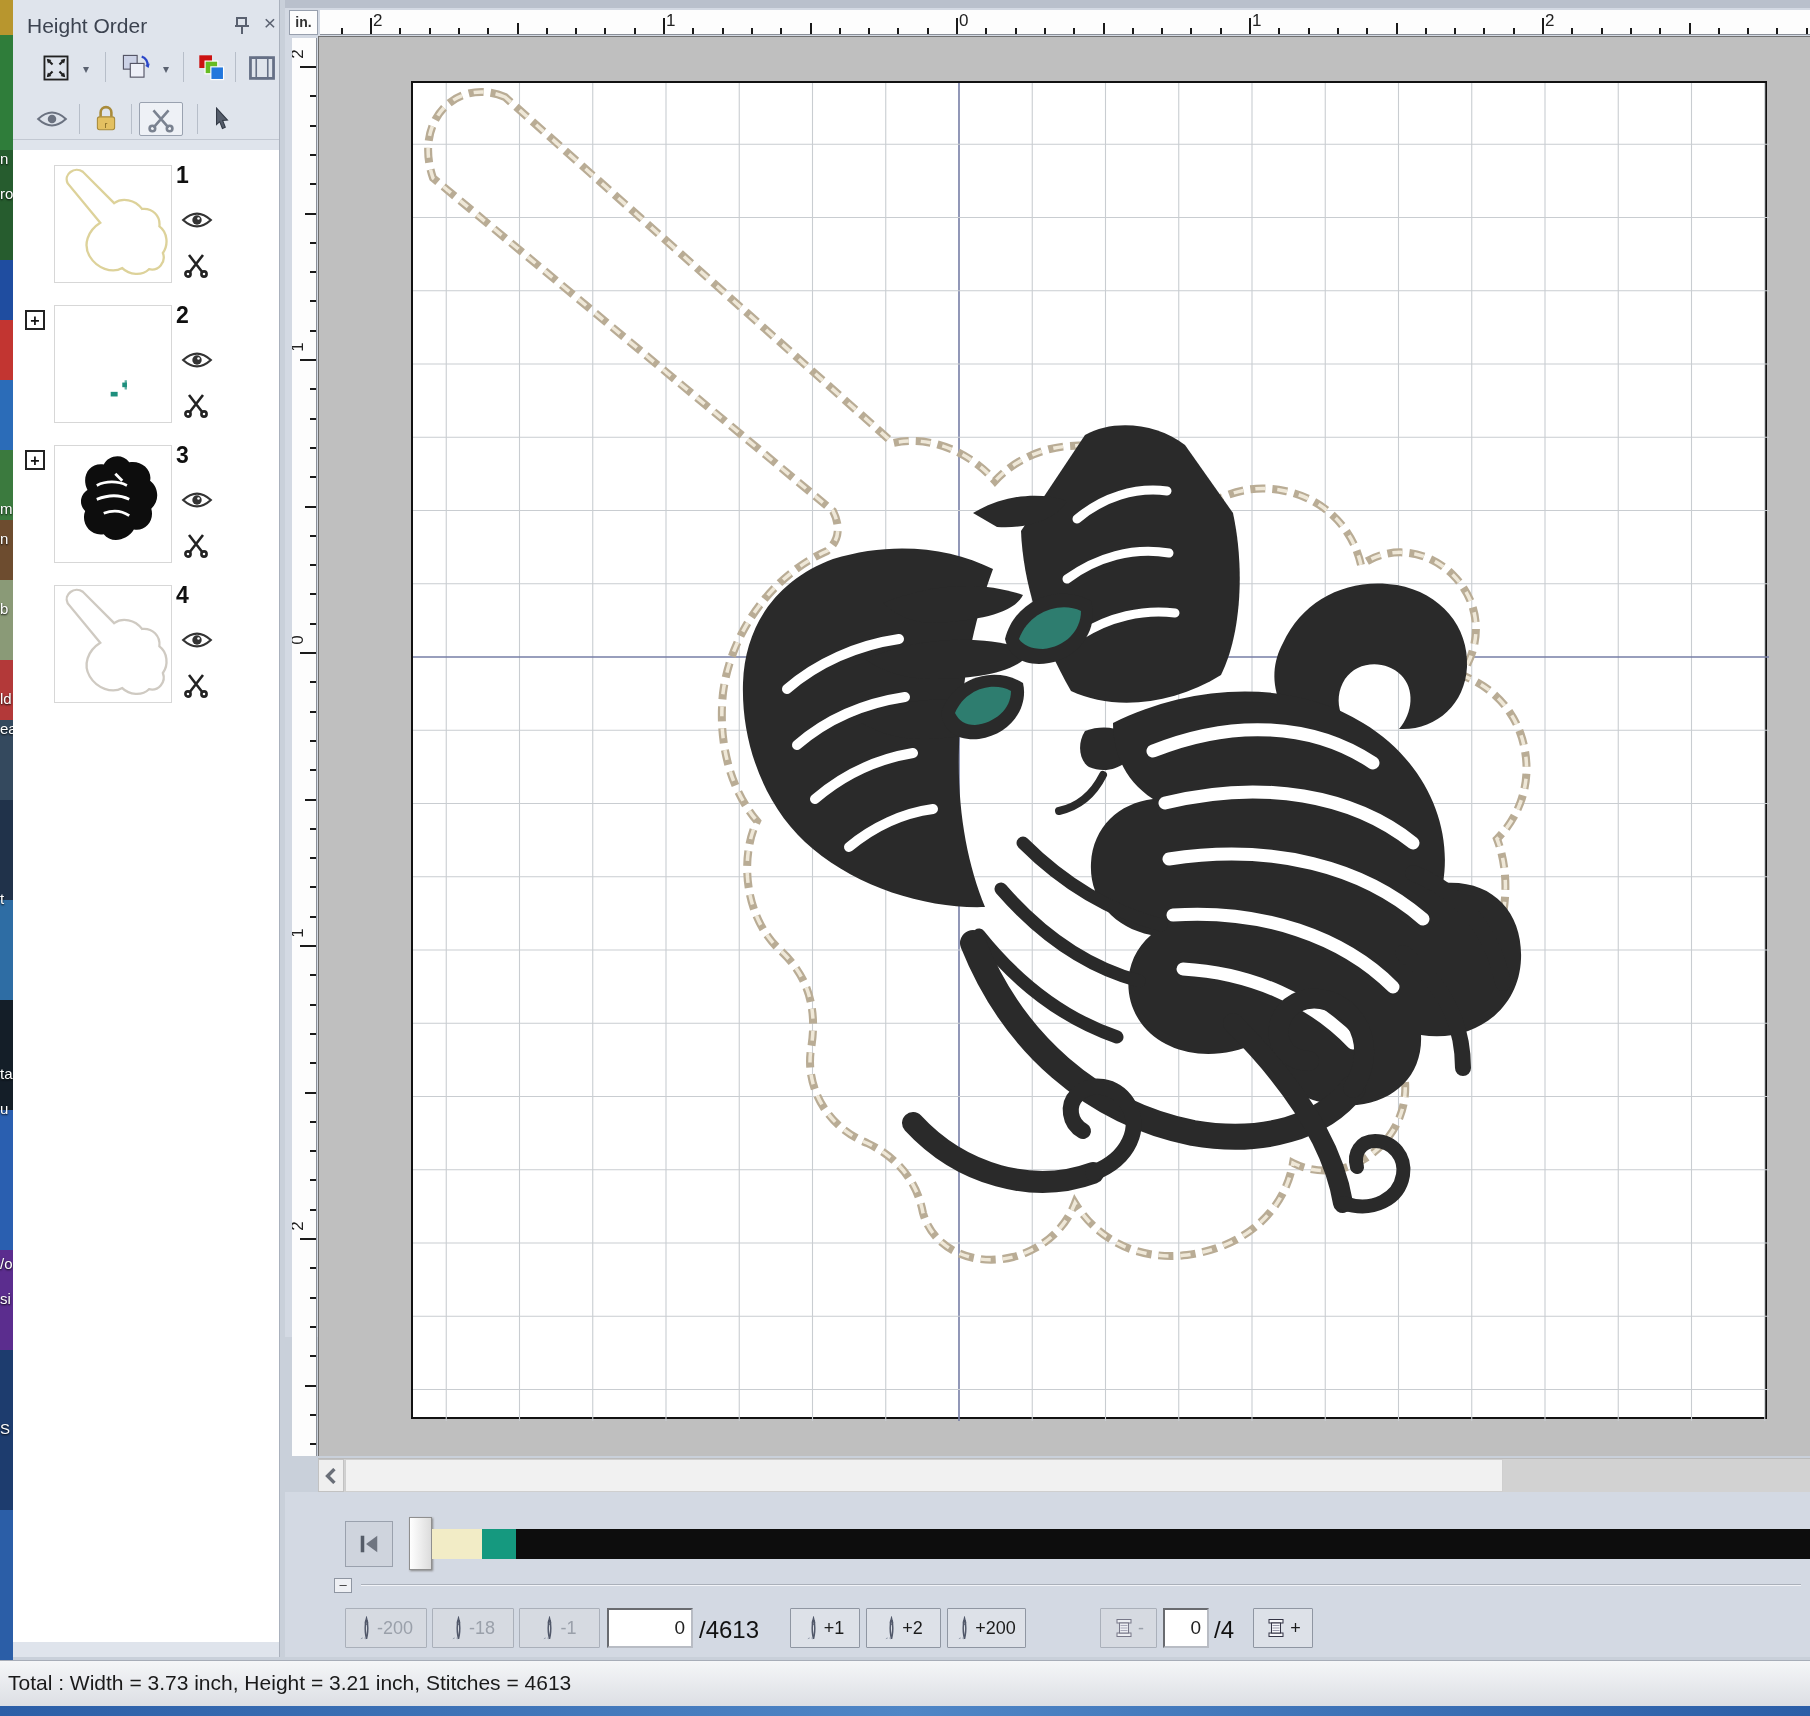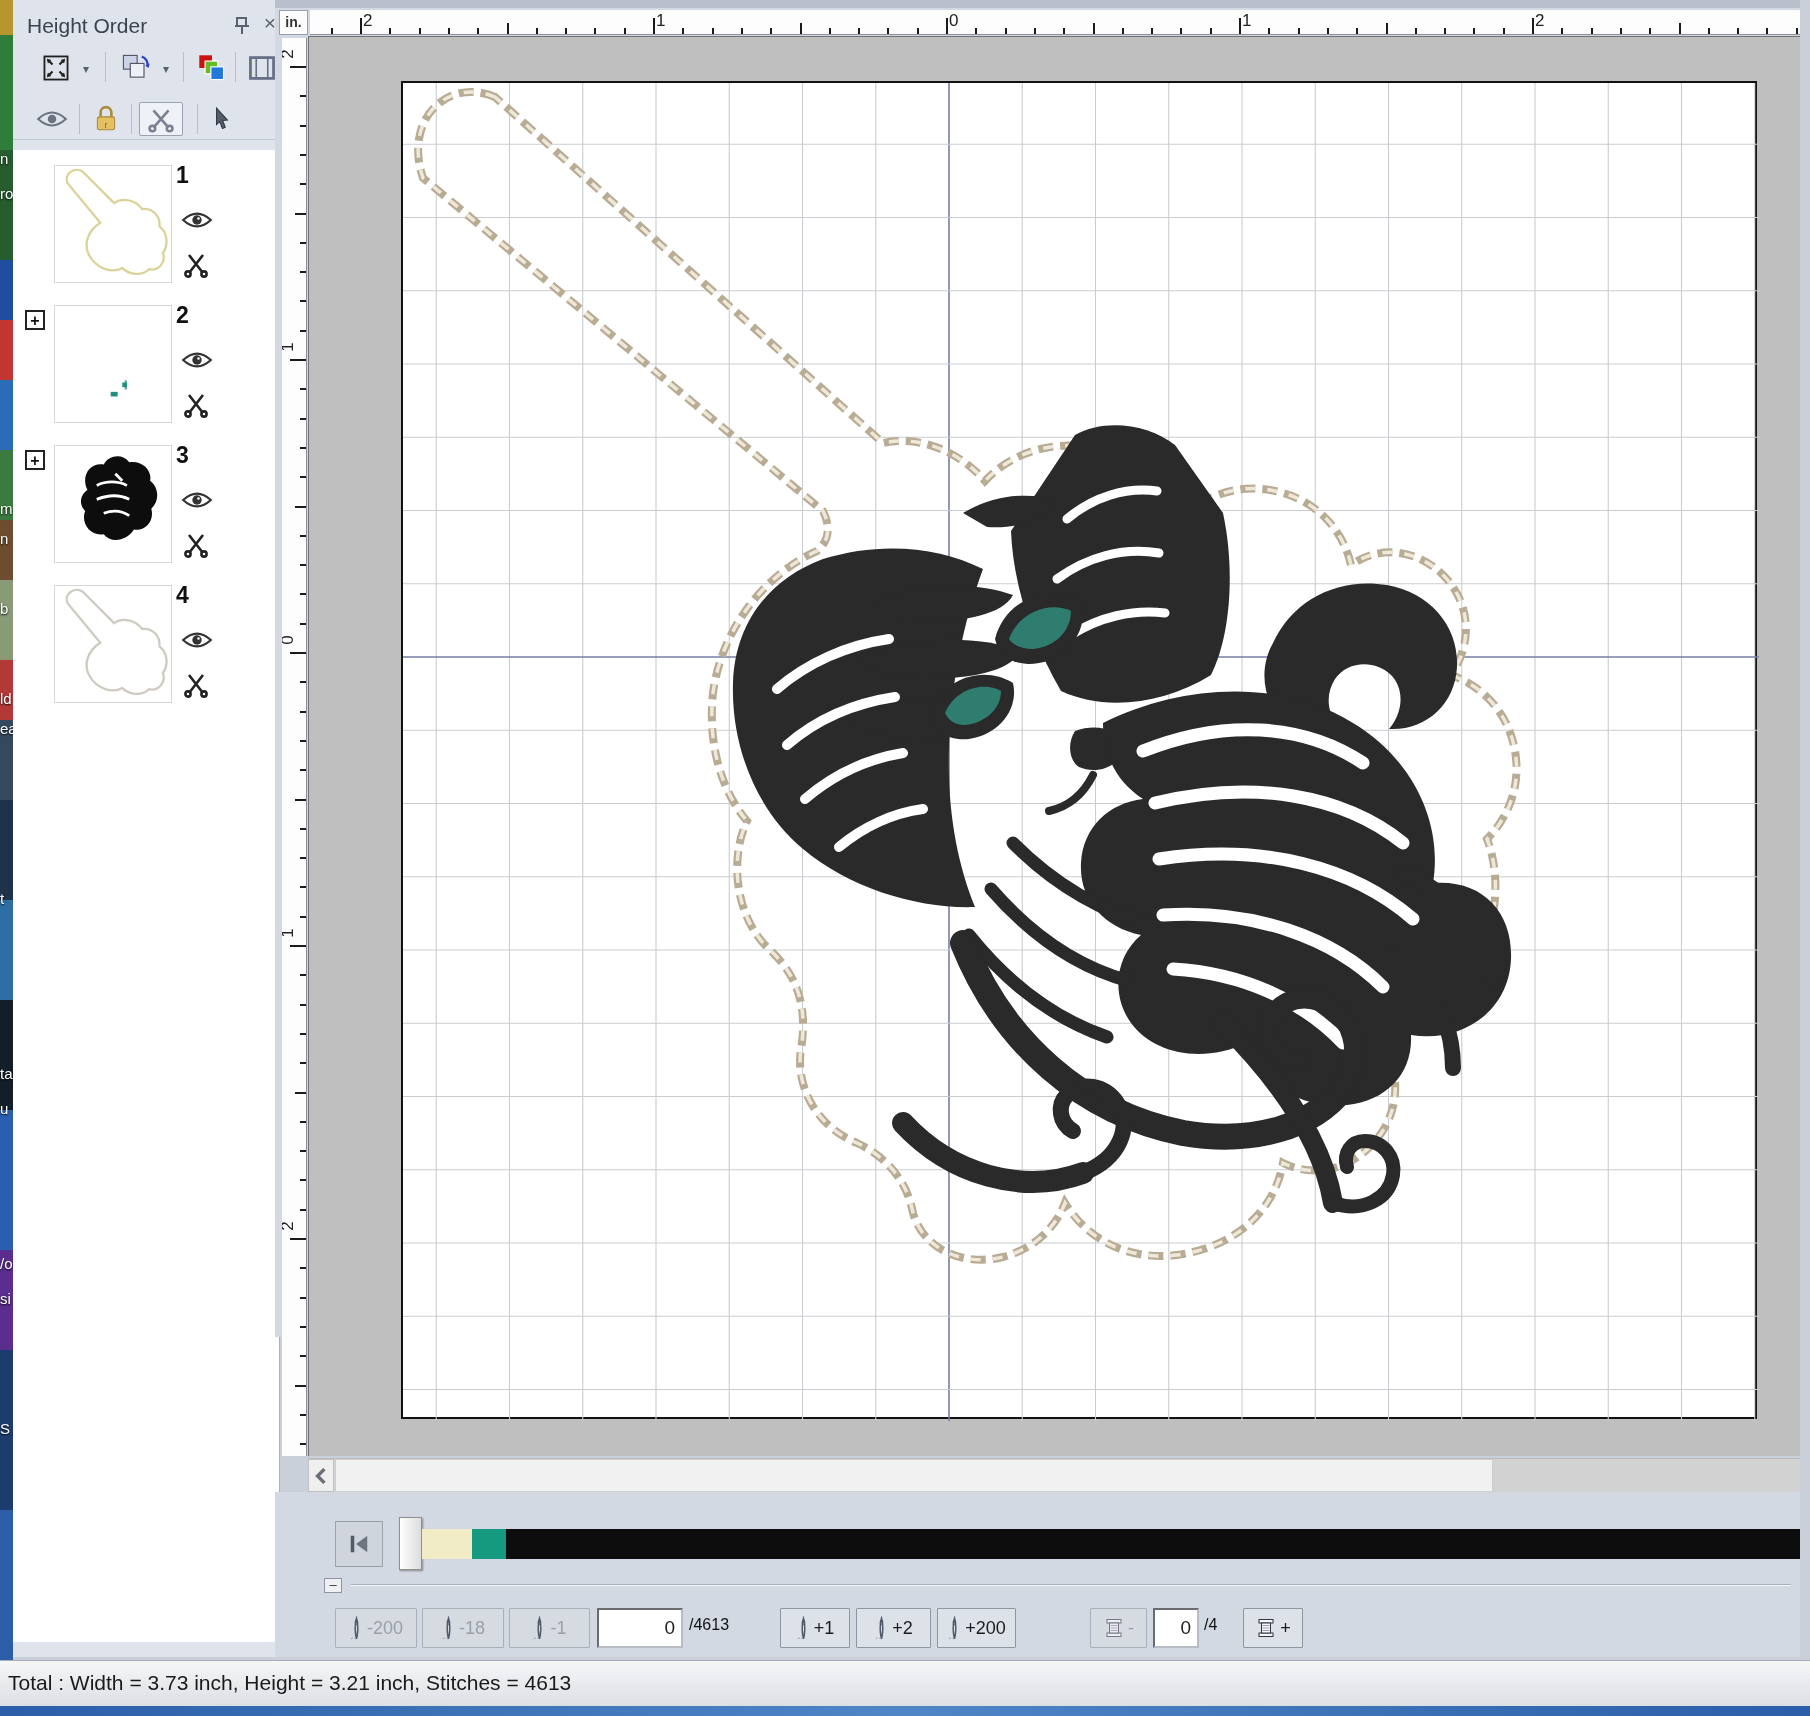--- a/index.html
+++ b/index.html
@@ -29,21 +29,21 @@
 
   #layer-list { position:absolute; left:0; top:150px; width:100%; height:1492px; background:#ffffff; }
   .layer-item { position:absolute; left:0; width:100%; height:140px; }
   .expand-box { position:absolute; left:12px; top:8px; width:20px; height:20px; border:2px solid #222; background:#fff; font-size:16px; font-weight:bold; text-align:center; line-height:17px; color:#111; }
   .thumb { position:absolute; left:41px; top:3px; width:118px; height:118px; background:#fff; border:1px solid #d7d7d7; }
   .layer-num { position:absolute; left:163px; top:0px; font-size:23px; font-weight:bold; color:#101010; }
   .row-eye { position:absolute; left:168px; top:48px; width:32px; height:22px; }
   .row-scis { position:absolute; left:170px; top:88px; width:26px; height:30px; }
 
   
-  #canvas-region { left:275px; top:0; width:1525px; height:1337px; background:#d3d9e3; }
+  #canvas-region { left:285px; top:0; width:1525px; height:1337px; background:#d3d9e3; }
   #top-strip { left:0; top:0; width:1525px; height:8px; background:#b9c0cc; }
   #unit-box { left:4px; top:10px; width:29px; height:25px; background:#fdfdfd; border:1px solid #98a0ae; font-size:14px; font-weight:bold; color:#333; text-align:center; line-height:23px; }
   #hruler { left:35px; top:10px; width:1490px; height:25px; background:#fdfdfd; border-bottom:1px solid #8a8f98; overflow:hidden; }
   .htick { position:absolute; bottom:0; width:2px; background:#1a1a1a; }
   .htick-label { position:absolute; top:1px; font-size:17px; color:#222; }
   #vruler { left:7px; top:38px; width:25px; height:1418px; background:#fdfdfd; border-right:1px solid #8a8f98; overflow:hidden; }
   .vtick { position:absolute; right:0; height:2px; background:#1a1a1a; }
   .vtick-label { position:absolute; left:1px; font-size:17px; color:#222; transform:rotate(-90deg); }
 
   #canvas { left:33px; top:36px; width:1492px; height:1420px; background:#bfbfbf; border-top:1px solid #707070; border-left:1px solid #707070; overflow:hidden; }
@@ -62,21 +62,21 @@
   #color-bar { position:absolute; left:147px; top:37px; width:1378px; height:30px; display:flex; }
   #color-bar .cseg { height:100%; }
   #splitter-minus { position:absolute; left:49px; top:86px; width:18px; height:15px; background:#eef0f4; border:1px solid #8f96a2; font-size:13px; line-height:12px; text-align:center; color:#333; }
   #splitter-line { position:absolute; left:76px; top:92px; width:1440px; height:2px; background:#aab0ba; border-bottom:1px solid #f2f4f8; }
 
   
   #btn-row { left:0; top:1600px; width:1525px; height:57px; background:#d3d9e3; }
   .nav-btn { position:absolute; top:8px; height:40px; background:#dde1e8; border:1px solid #8f96a2; display:flex; align-items:center; justify-content:center; gap:3px; font-size:18px; color:#1c1c1c; border-radius:1px; }
   .nav-btn.disabled { color:#9aa0aa; background:#d6dae1; border-color:#aab0ba; }
   .num-input { position:absolute; top:8px; height:40px; background:#fff; border:2px inset #b8bcc4; font-size:19px; text-align:right; padding-right:6px; color:#222; font-family:"Liberation Sans",sans-serif; }
-  .slash-label { position:absolute; top:16px; font-size:16px; color:#111; }
+  .slash-label { position:absolute; top:16px; font-size:24px; color:#111; }
 
   
   #statusbar { left:0; top:1660px; width:1810px; height:46px; background:linear-gradient(#f5f6f8,#dcdfe4); border-top:1px solid #a7adb8; }
   #status-text { position:absolute; left:8px; top:10px; font-size:21px; color:#1a1a1a; }
   #taskbar-sliver { left:0; top:1706px; width:1810px; height:10px; background:linear-gradient(90deg,#2b5ea7,#4f86c6,#2b5ea7); }
 
   svg { display:block; }
 </style>
 </head>
 <body>

